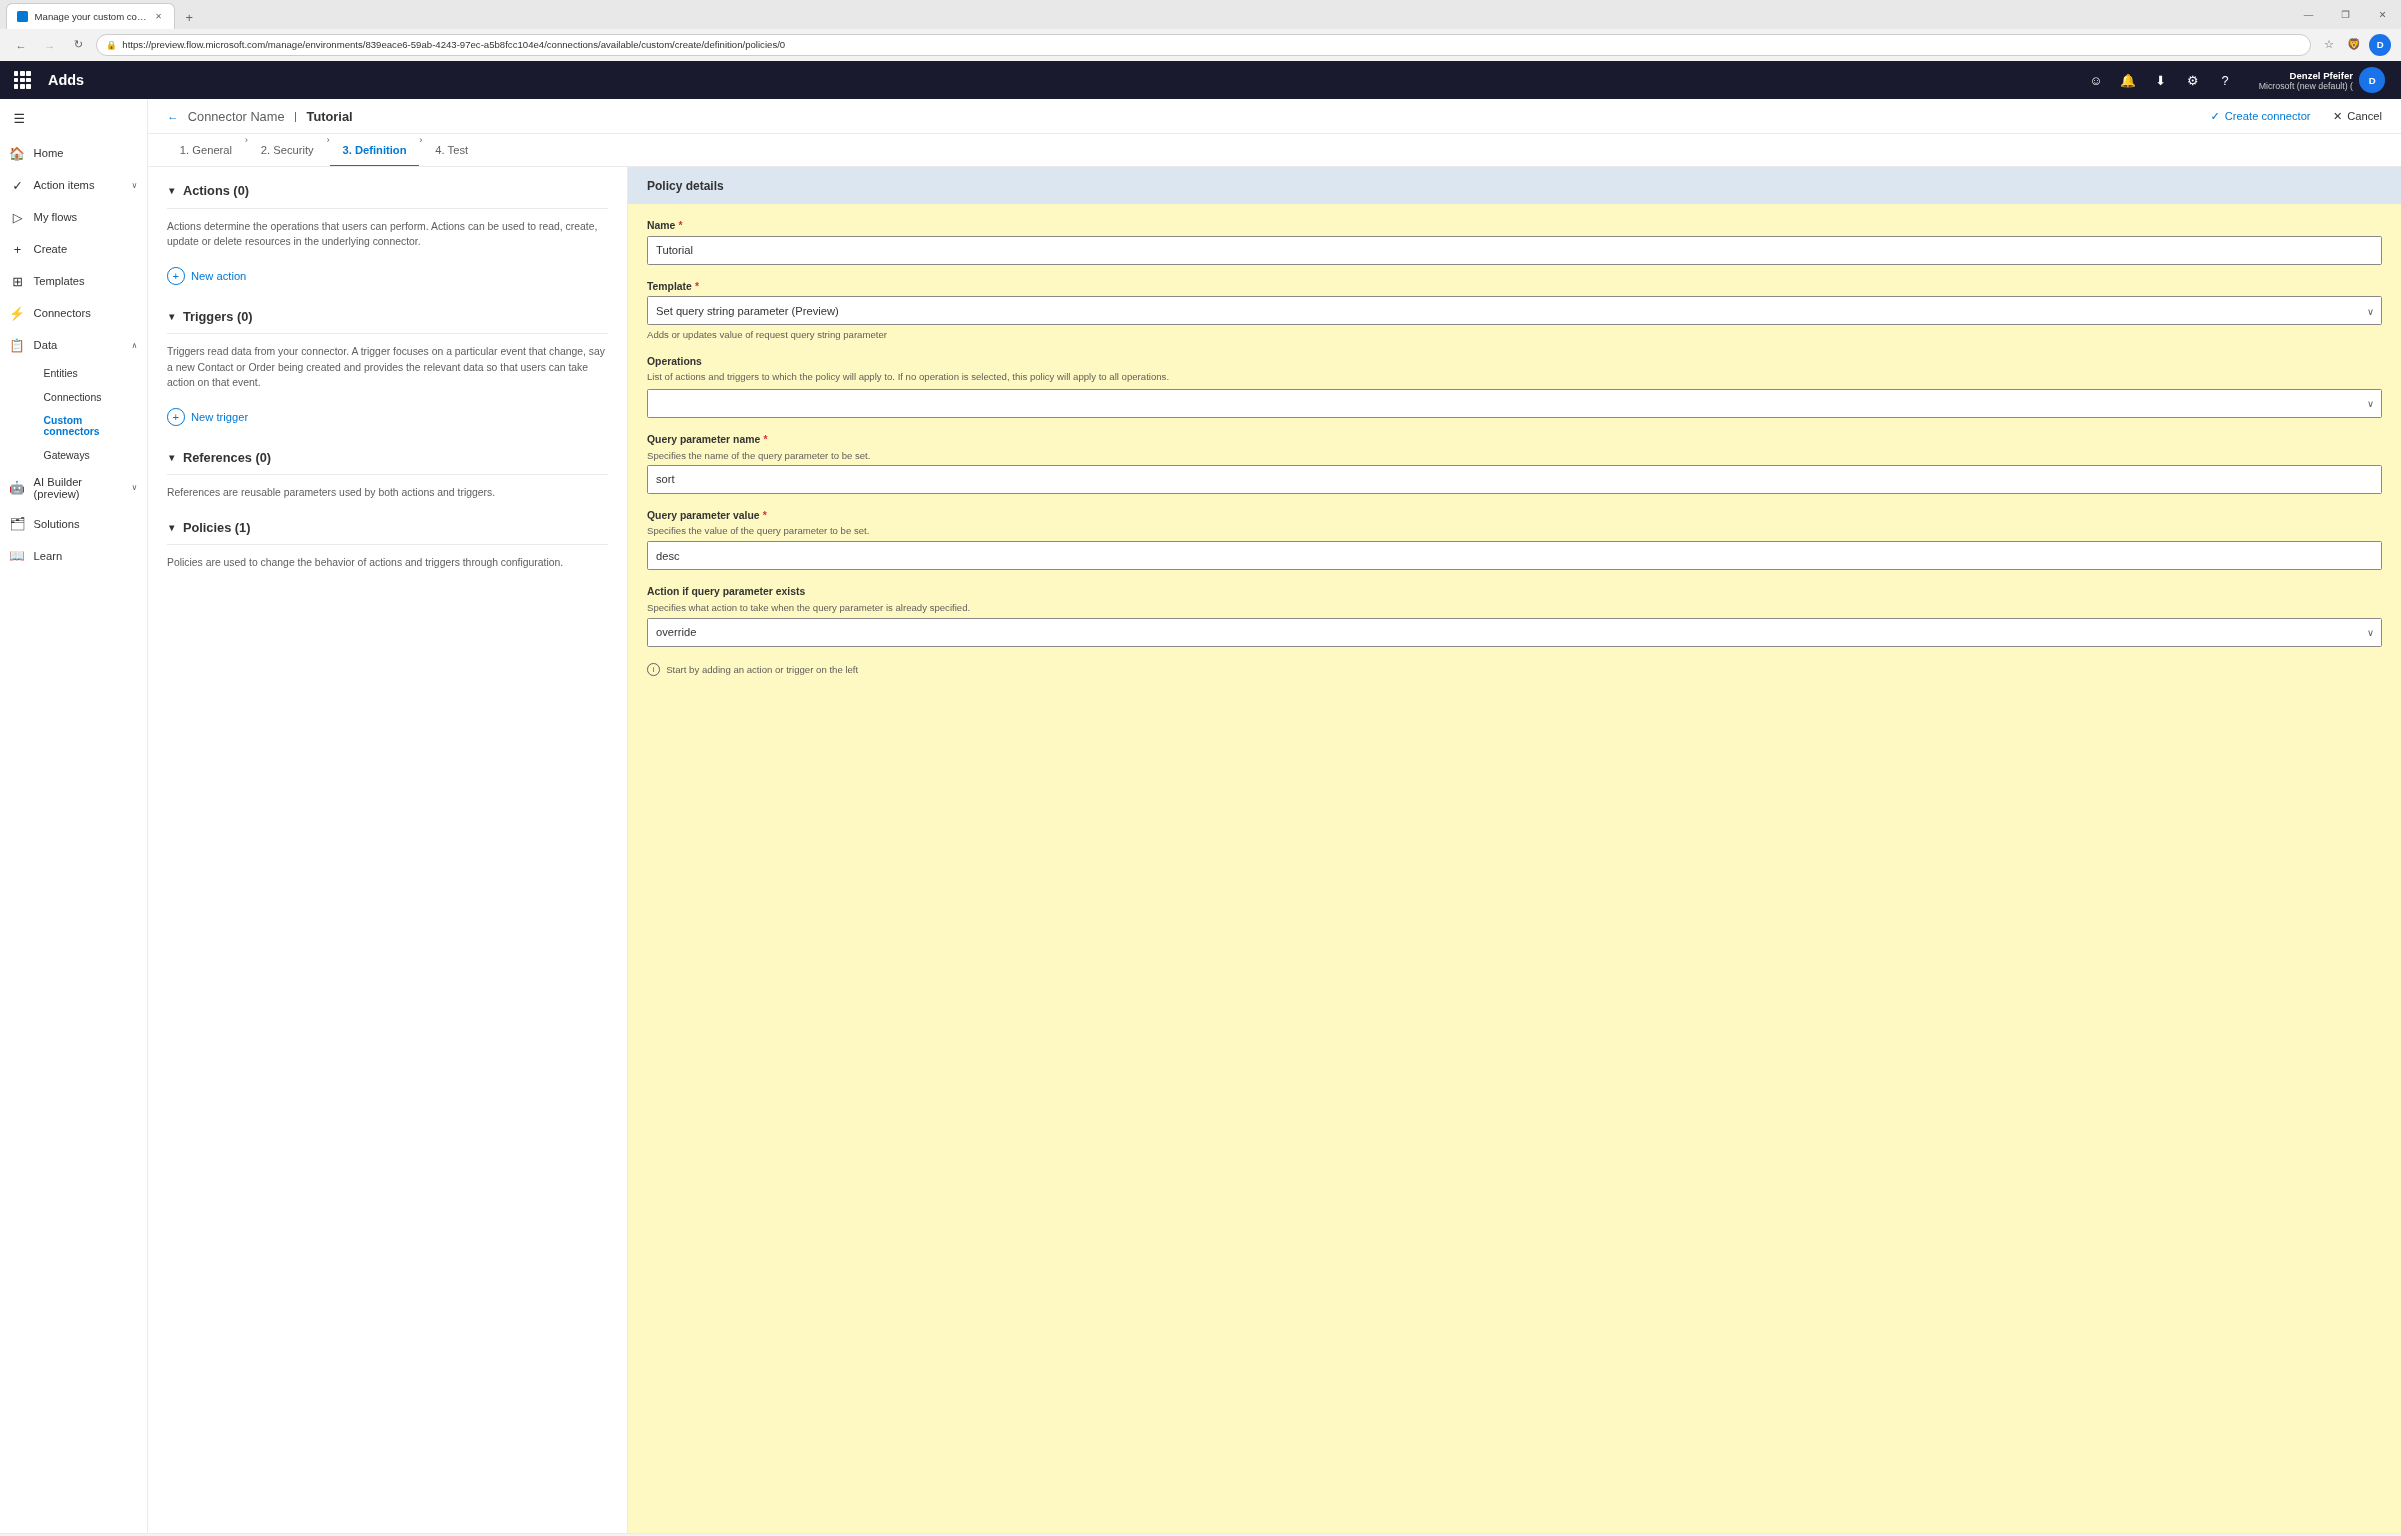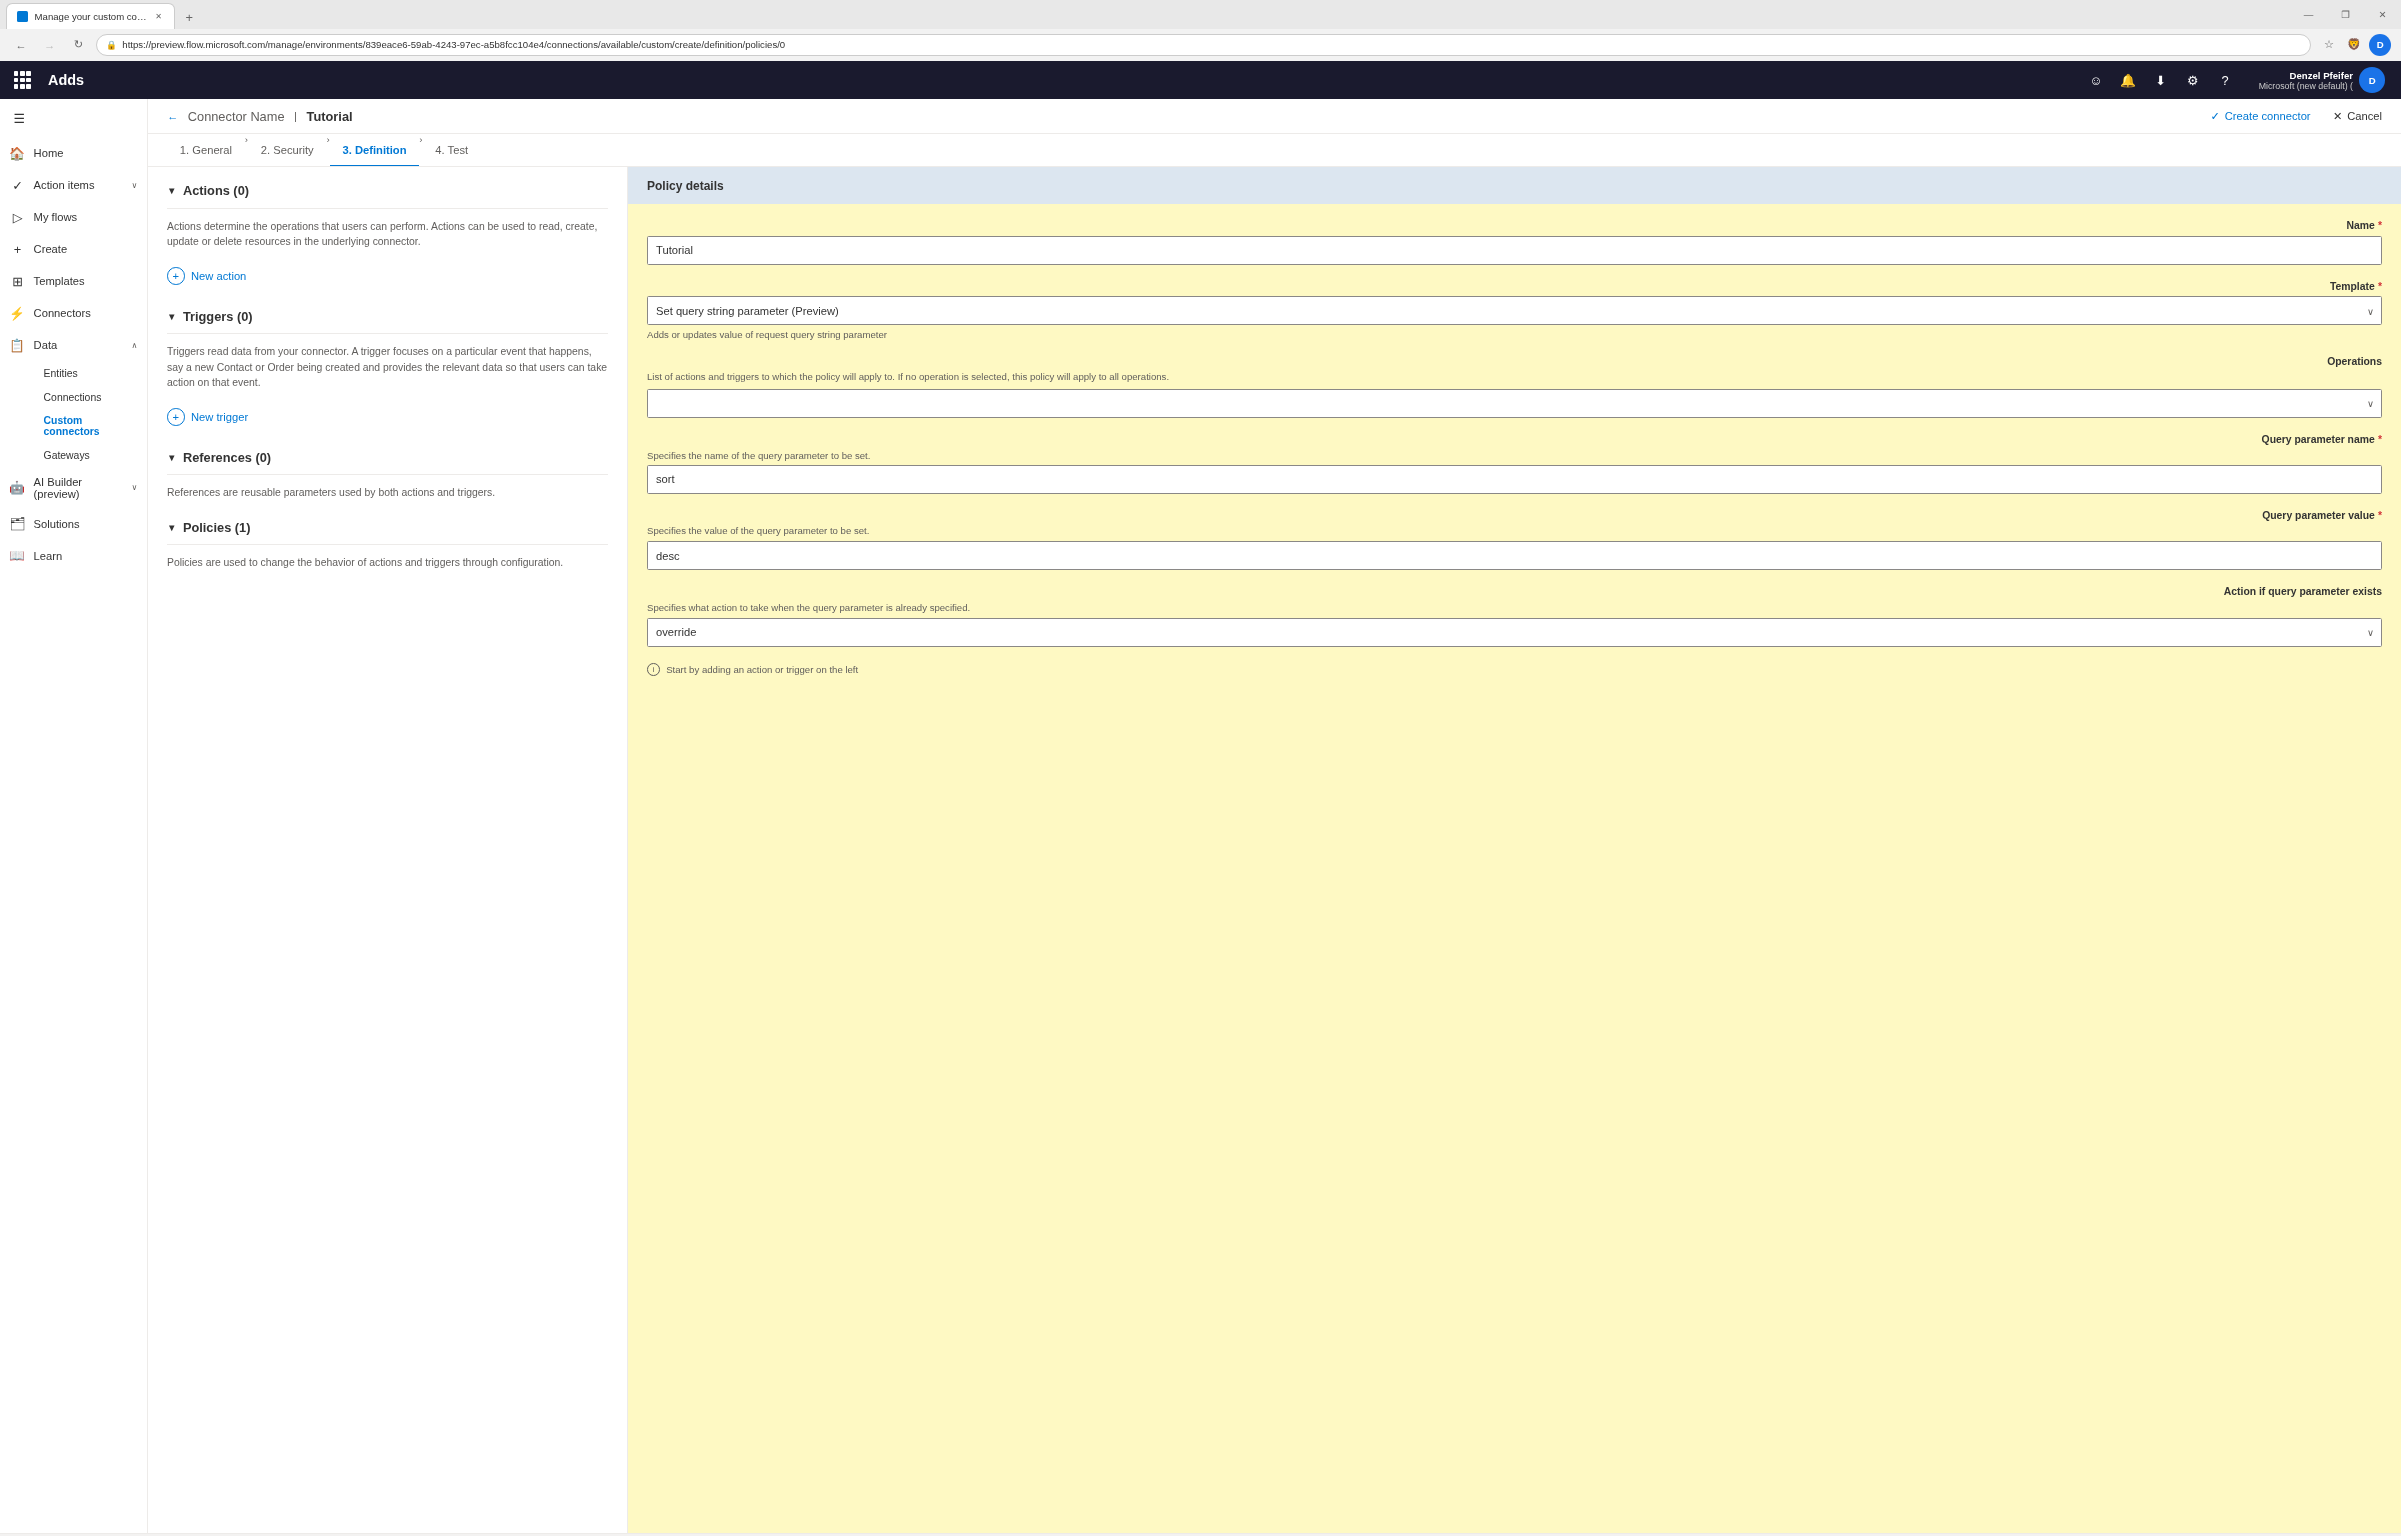--- a/index.html
+++ b/index.html
@@ -436,21 +436,20 @@
       margin-bottom: 16px;
     }
     .form-label {
       font-size: 10.4px;
       font-weight: 600;
       color: #333;
       margin-bottom: 4.8px;
       display: flex;
       align-items: center;
       gap: 3.2px;
-      justify-content: flex-end;
     }
     .required-star {
       color: #d13438;
     }
     .form-input {
       width: 100%;
       height: 29px;
       border: 0.8px solid #8a8886;
       border-radius: 1.6px;
       padding: 0 8px;
@@ -733,21 +732,21 @@
             <div class="plus-circle">+</div>
             <span>New action</span>
           </div>
         </div>
 
         <div class="section">
           <div class="section-header">
             <span class="collapse-chevron">▼</span>
             <span class="section-title">Triggers (0)</span>
           </div>
-          <div class="section-desc">Triggers read data from your connector. A trigger focuses on a particular event that happens, say a new Contact or Order being created and provides the relevant data so that users can take action on that event.</div>
+          <div class="section-desc">Triggers read data from your connector. A trigger focuses on a particular event that change, say a new Contact or Order being created and provides the relevant data so that users can take action on that event.</div>
           <div class="new-trigger-btn">
             <div class="plus-circle">+</div>
             <span>New trigger</span>
           </div>
         </div>
 
         <div class="section">
           <div class="section-header">
             <span class="collapse-chevron">▼</span>
             <span class="section-title">References (0)</span>

